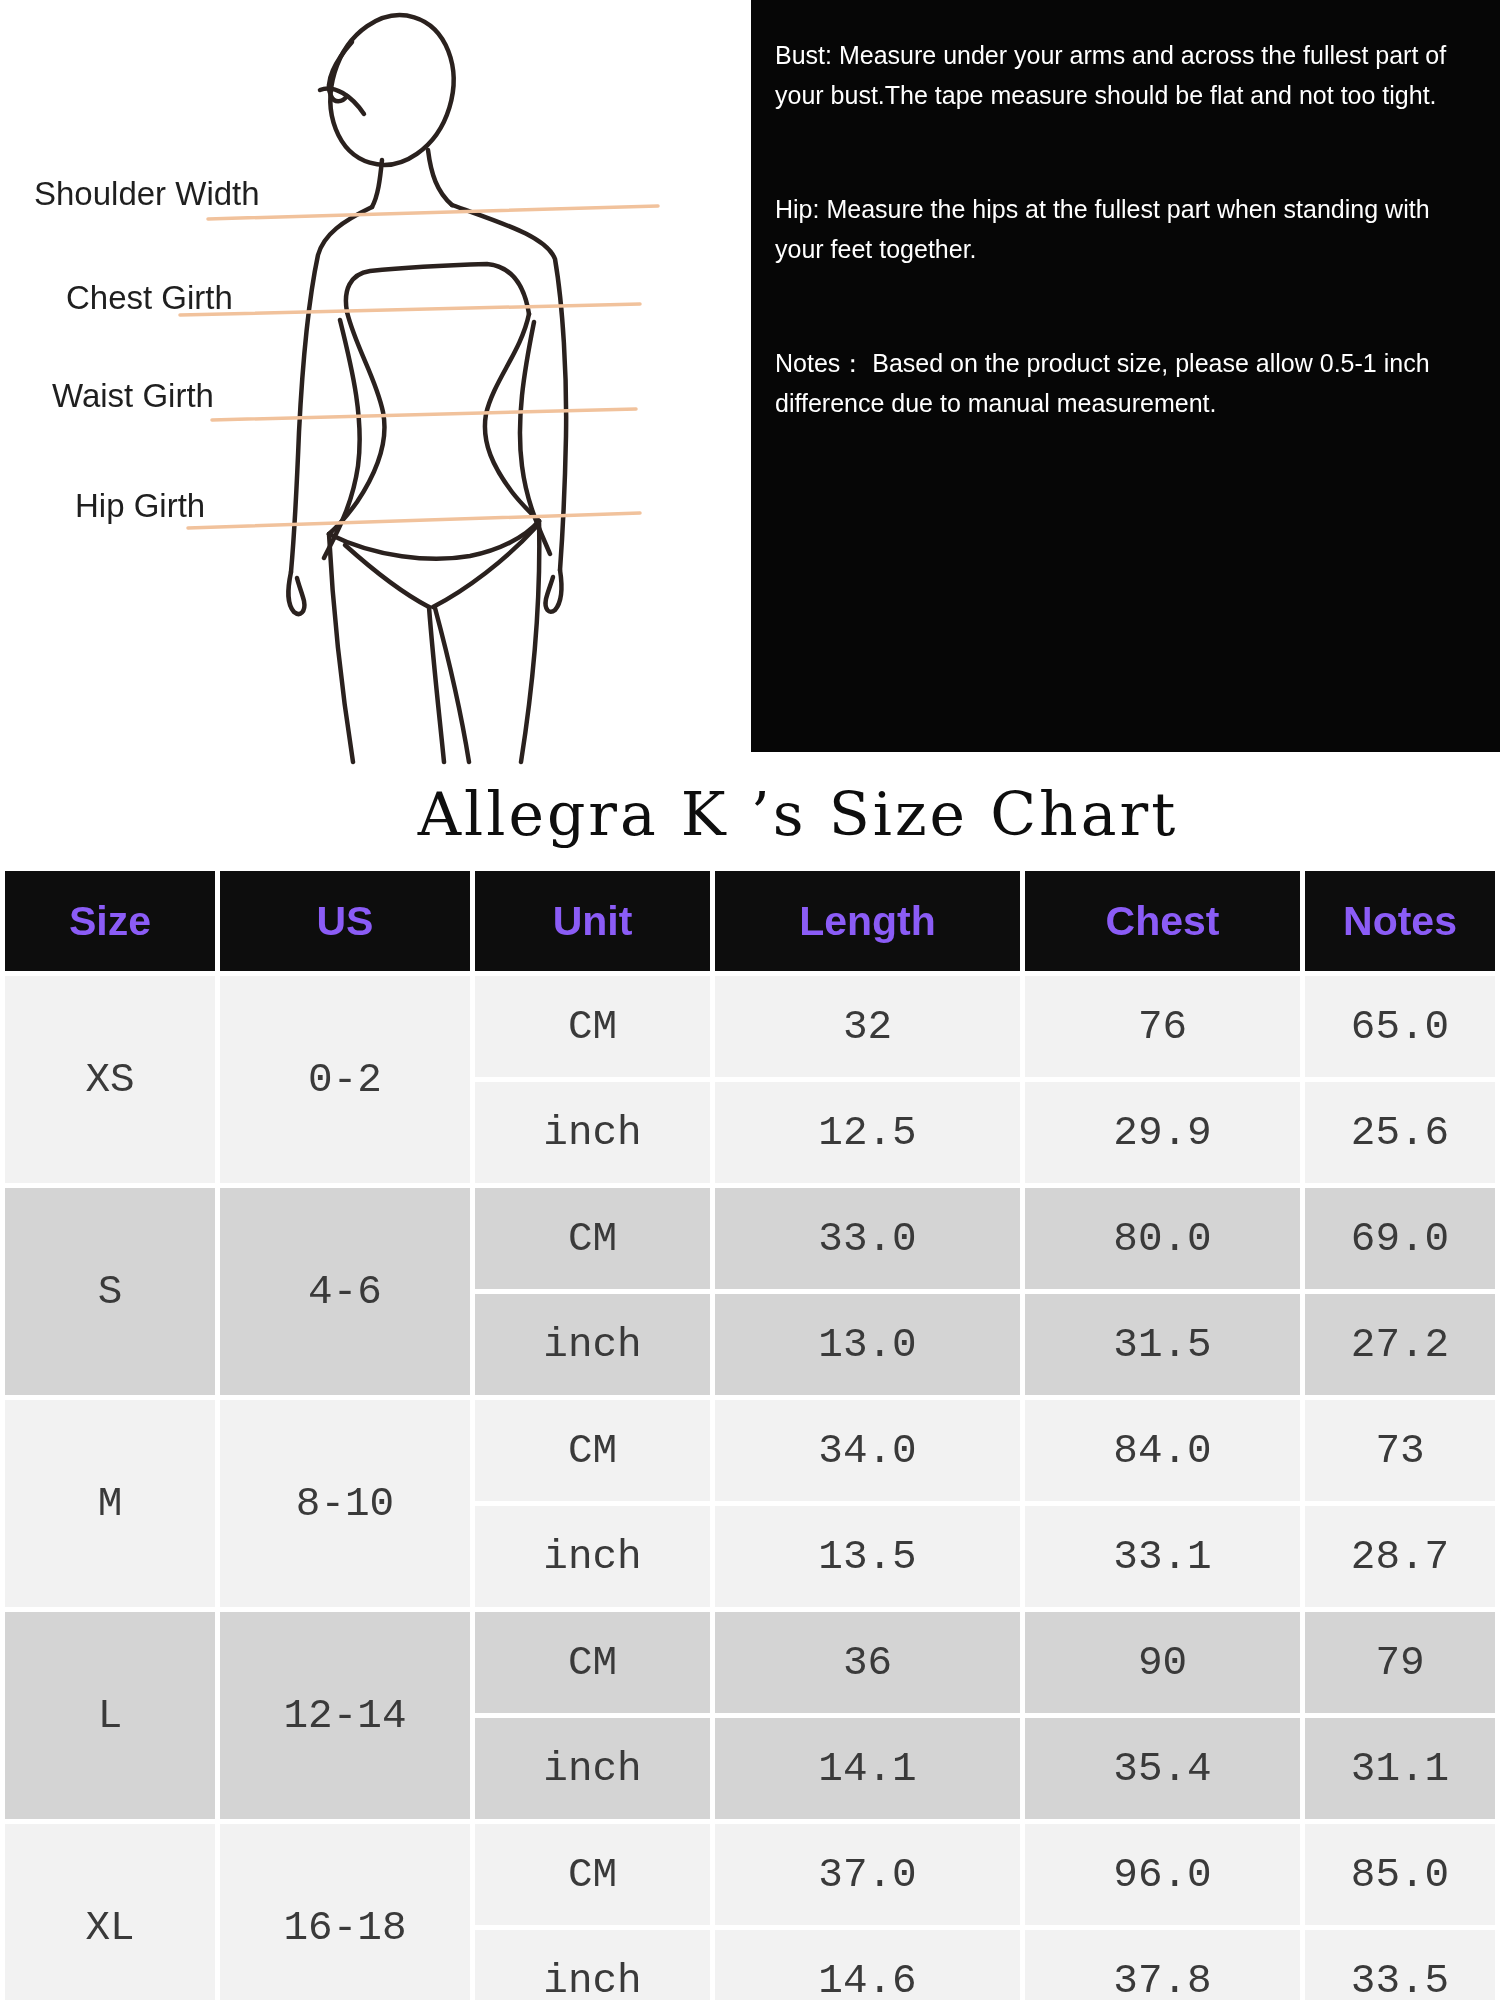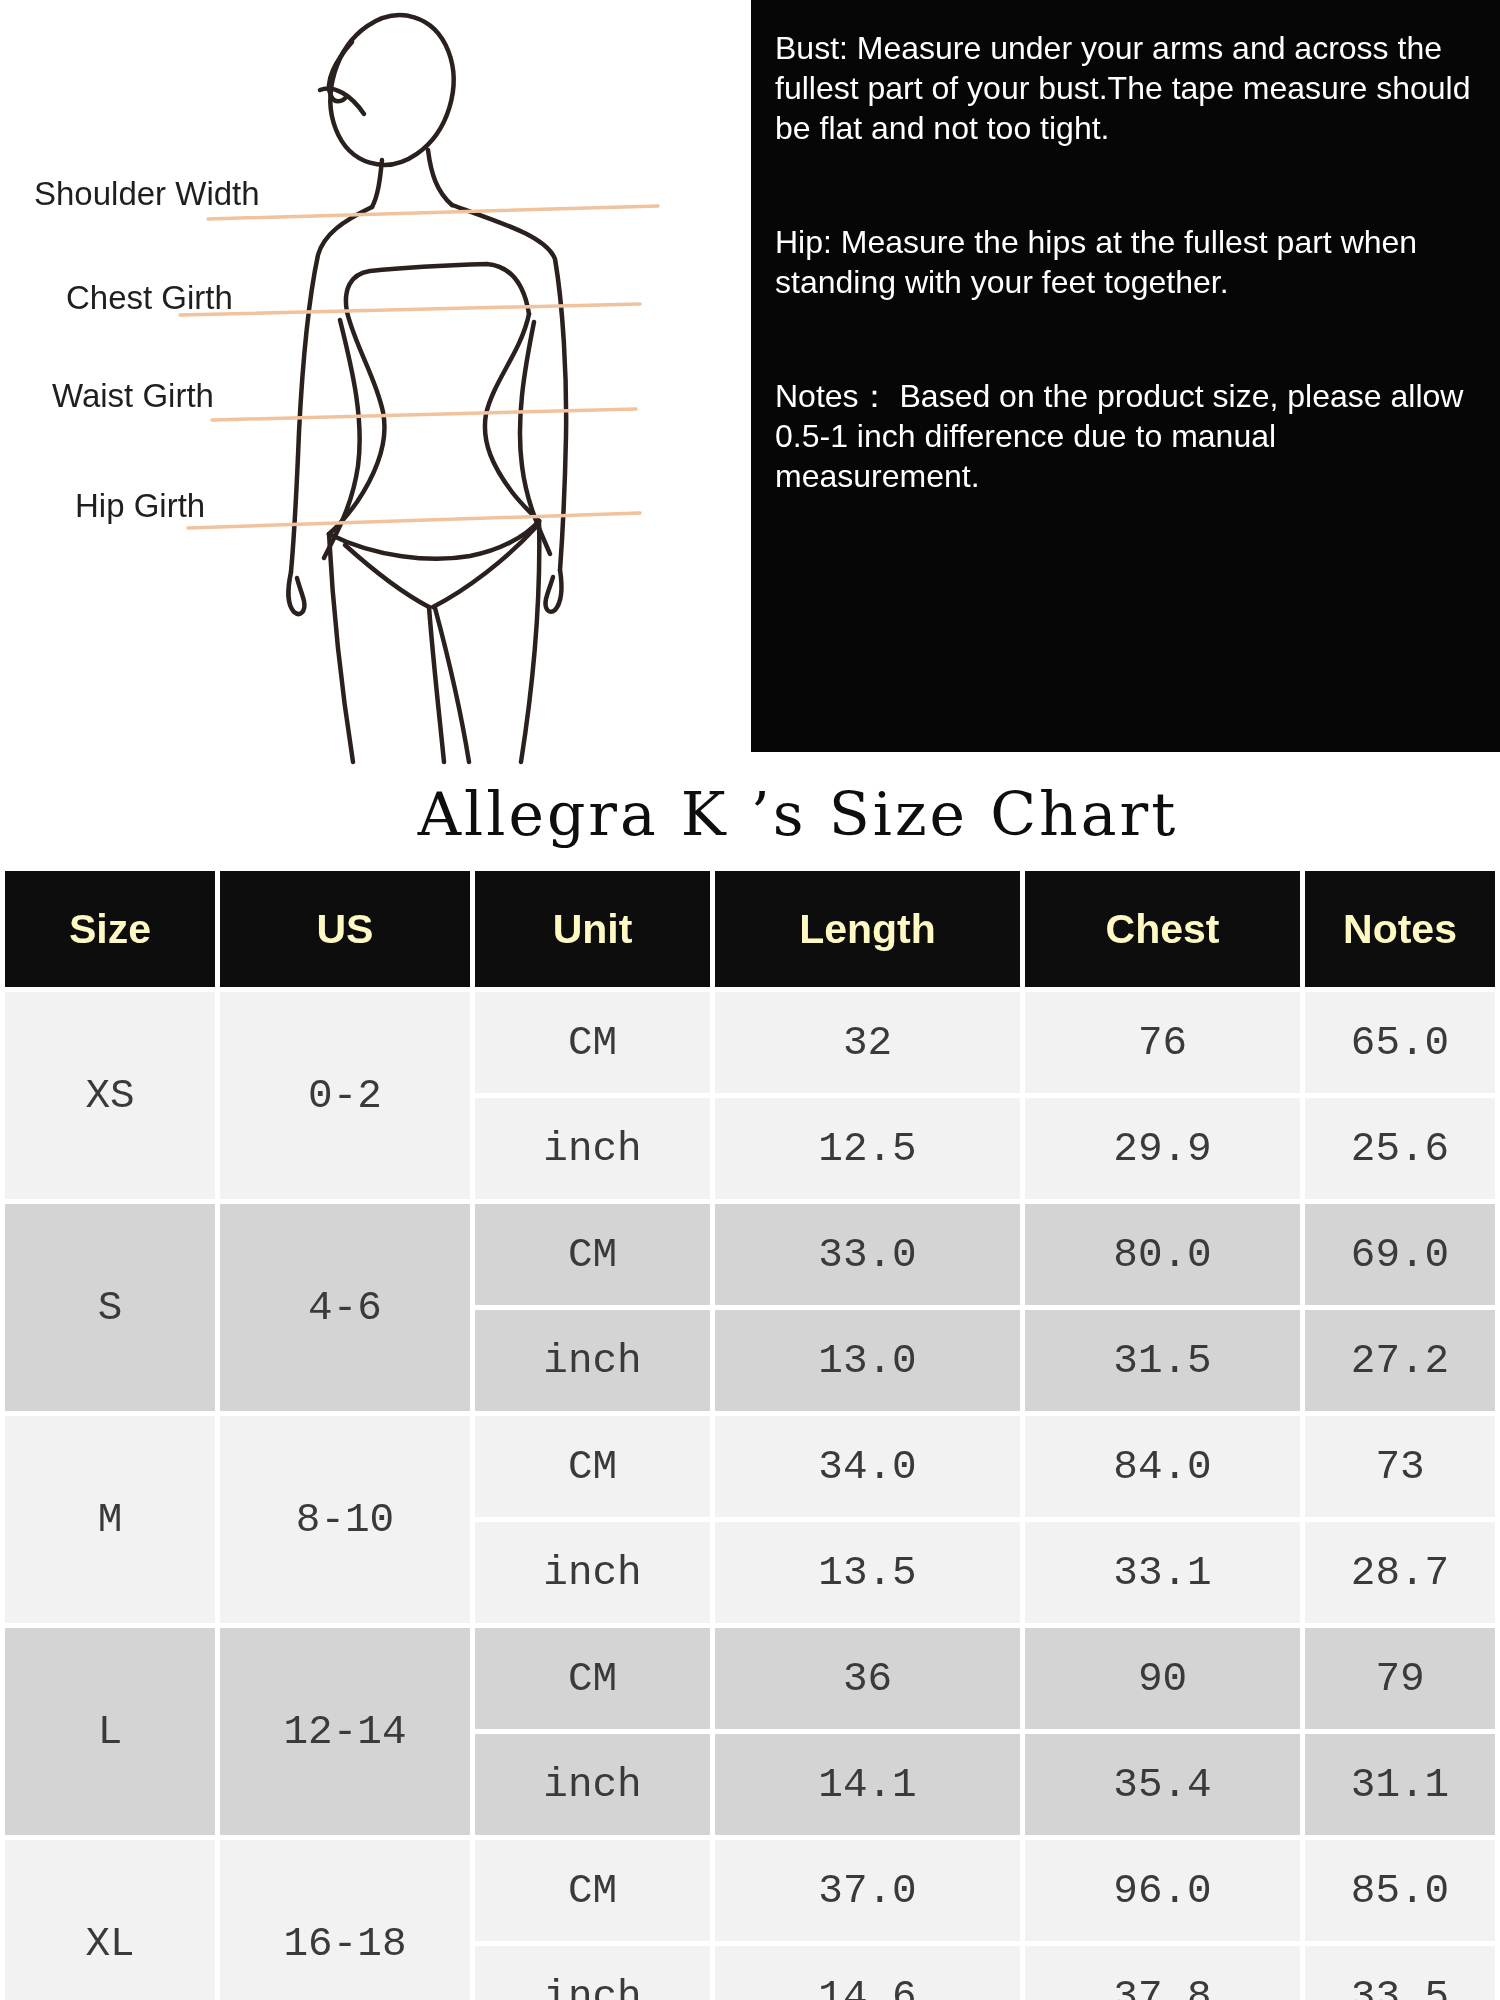--- a/index.html
+++ b/index.html
@@ -19,37 +19,37 @@
   .lbl-shoulder{left:34px;top:175px;}
   .lbl-chest{left:66px;top:279px;}
   .lbl-waist{left:52px;top:377px;}
   .lbl-hip{left:75px;top:487px;}
   .note-box{
     position:absolute;left:751px;top:0;width:749px;height:752px;
     background:#060606;color:#ffffff;box-sizing:border-box;
     padding:24px 18px 0 24px;
   }
   .note-box p{
-    margin:4px 0 74px 0;font-size:32px;line-height:40px;font-weight:400;
+    margin:11px 0 74px 0;font-size:25px;line-height:40px;font-weight:400;
     font-family:"Liberation Sans",sans-serif;
   }
   
   .chart-title{
     width:1500px;height:100px;text-align:center;
     font-family:"DejaVu Serif",serif;font-size:60px;line-height:96px;
     letter-spacing:3px;color:#0e0e0e;white-space:nowrap;padding-left:48px;
   }
   
   table.size-table{
     width:1500px;table-layout:fixed;
     border-collapse:separate;border-spacing:5px;background:#ffffff;
   }
   .size-table th{
-    background:#0d0d0d;color:#fef9c3;font-size:41px;font-weight:700;
-    height:84px;text-align:center;vertical-align:middle;padding:16px;
+    background:#0d0d0d;color:#8b5cf6;font-size:41px;font-weight:700;
+    height:84px;text-align:center;vertical-align:middle;padding:8px;
   }
   .size-table td{
     font-size:41px;font-weight:400;color:#3a3a3a;
     height:101px;text-align:center;vertical-align:middle;padding:0;font-family:Liberation Mono, monospace;
   }
   tr.g-light td{background:#f2f2f2;}
   tr.g-dark td{background:#d4d4d4;}
 </style>
 </head>
 <body>

